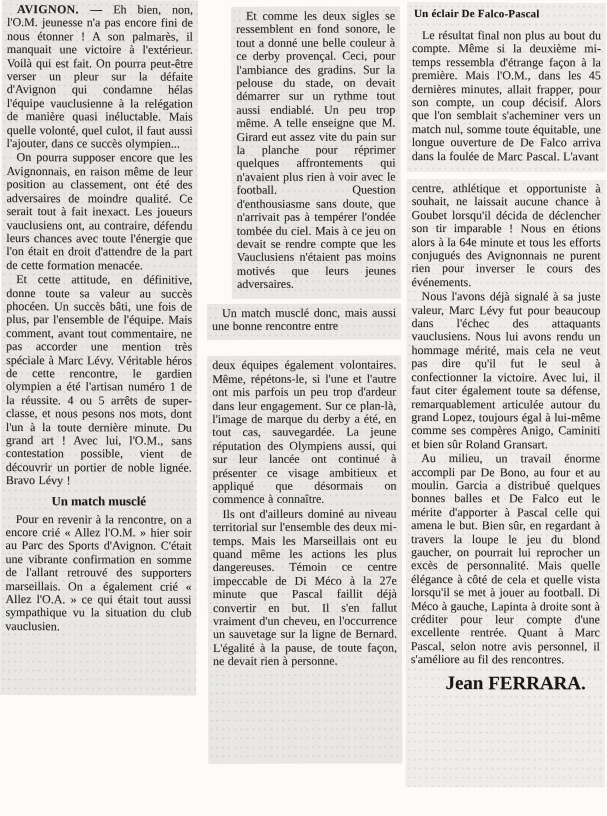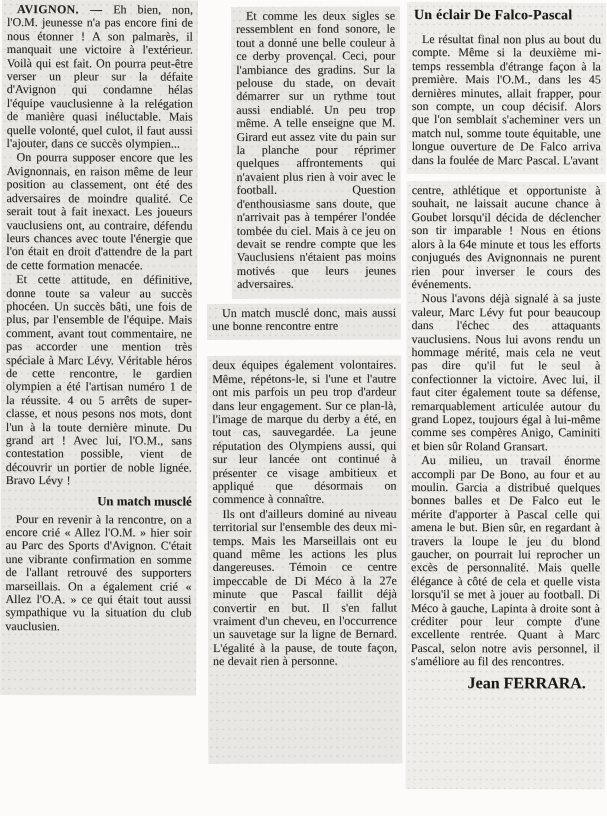--- a/index.html
+++ b/index.html
@@ -27,31 +27,31 @@
   .para{
     font-size:12px;line-height:13.4px;color:#26241f;
     text-align:justify;margin:0 0 1px 0;text-indent:10px;
     word-spacing:0.4px;
     text-shadow:0.3px 0.3px 0 rgba(30,28,24,0.28);
     hyphens:auto;-webkit-hyphens:auto;
   }
   .noindent{text-indent:0;}
   .lead{font-weight:bold;letter-spacing:0.3px;}
   .subhead{
-    font-size:12.8px;font-weight:bold;text-align:right;
+    font-size:12.8px;font-weight:bold;text-align:center;
     margin:6px 0 4px 0;color:#1e1c18;
     text-shadow:0.3px 0.3px 0 rgba(30,28,24,0.3);
   }
   .headline{
-    font-size:14px;font-weight:bold;color:#1b1915;
+    font-size:11px;font-weight:bold;color:#1b1915;
     margin:2px 0 10px 2px;letter-spacing:0.2px;
     text-shadow:0.3px 0.3px 0 rgba(30,28,24,0.3);
   }
   .byline{
-    font-size:16px;font-weight:bold;color:#1b1915;
+    font-size:19px;font-weight:bold;color:#1b1915;
     text-align:right;margin:5px 14px 2px 0;
     text-shadow:0.3px 0.3px 0 rgba(30,28,24,0.3);
   }
   .c1h{min-height:695px;}
   .c2f1{min-height:254px;margin-left:25px;}
   .c2f2{min-height:26px;margin-bottom:16px;}
   .c2f3{min-height:408px;}
   .c3f1{min-height:170px;margin-bottom:7px;}
   .c3f2{min-height:608px;}
 </style>

